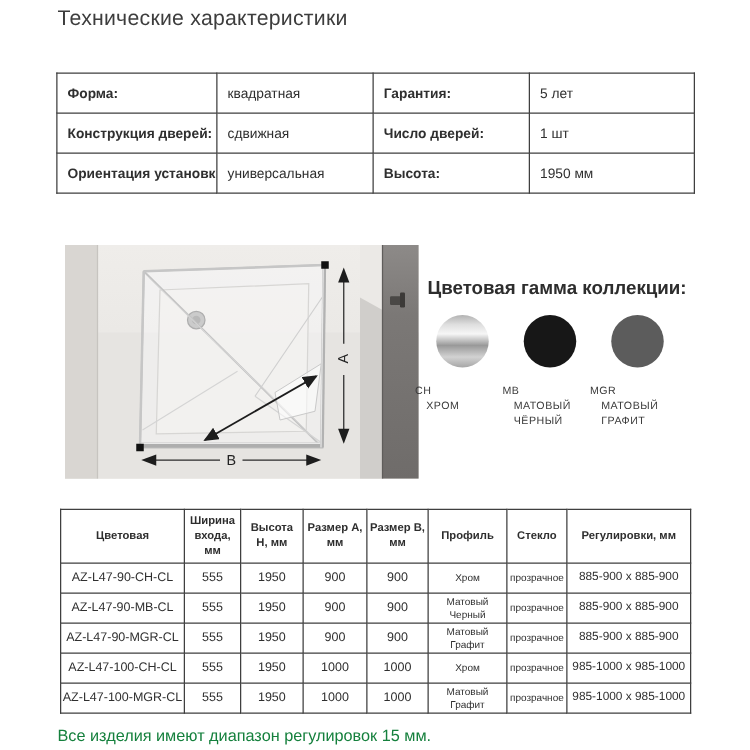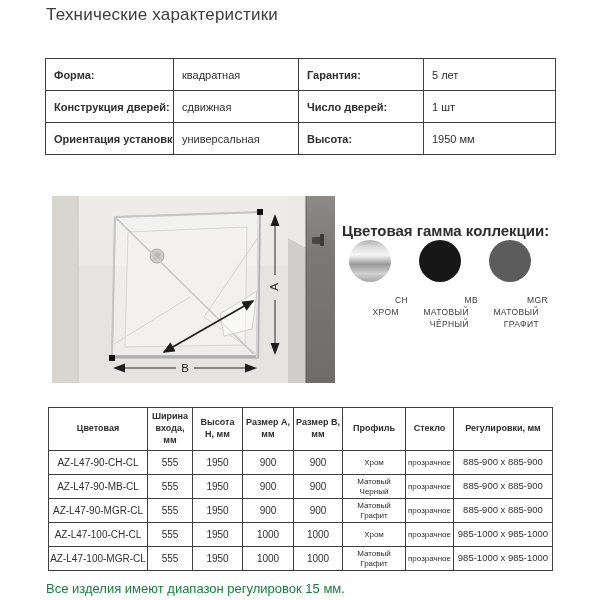--- a/index.html
+++ b/index.html
@@ -24,21 +24,21 @@
   }
   #spec-table td.lbl{font-weight:700;margin-top:44px;}
   #spec-table col.c1{width:128px;} #spec-table col.c2{width:125px;}
   #spec-table col.c3{width:125px;} #spec-table col.c4{width:132px;}
 
   
   #photo{left:52px;top:196px;width:283px;height:187px;}
 
   
   #colors-heading{left:342px;top:192px;font-size:15px;font-weight:800;color:#2d2d2d;margin-top:30px;}
-  .swatch-col{top:240px;width:76px;text-align:right;}
+  .swatch-col{top:252px;width:76px;text-align:left;}
   .swatch-circle{width:42px;height:42px;border-radius:50%;margin:0 auto;}
   .swatch-code{margin-top:13px;font-size:8.5px;letter-spacing:.4px;color:#3a3a3a;line-height:1.4;}
   .swatch-name{font-size:8.5px;letter-spacing:.4px;color:#3a3a3a;line-height:1.4;width:58px;margin:0 auto;}
 
   
   #products-table{
     left:48px;top:407px;border-collapse:collapse;table-layout:fixed;width:504px;
   }
   #products-table th{
     border:1px solid #3f3f3f;font-size:9px;font-weight:700;color:#2e2e2e;

